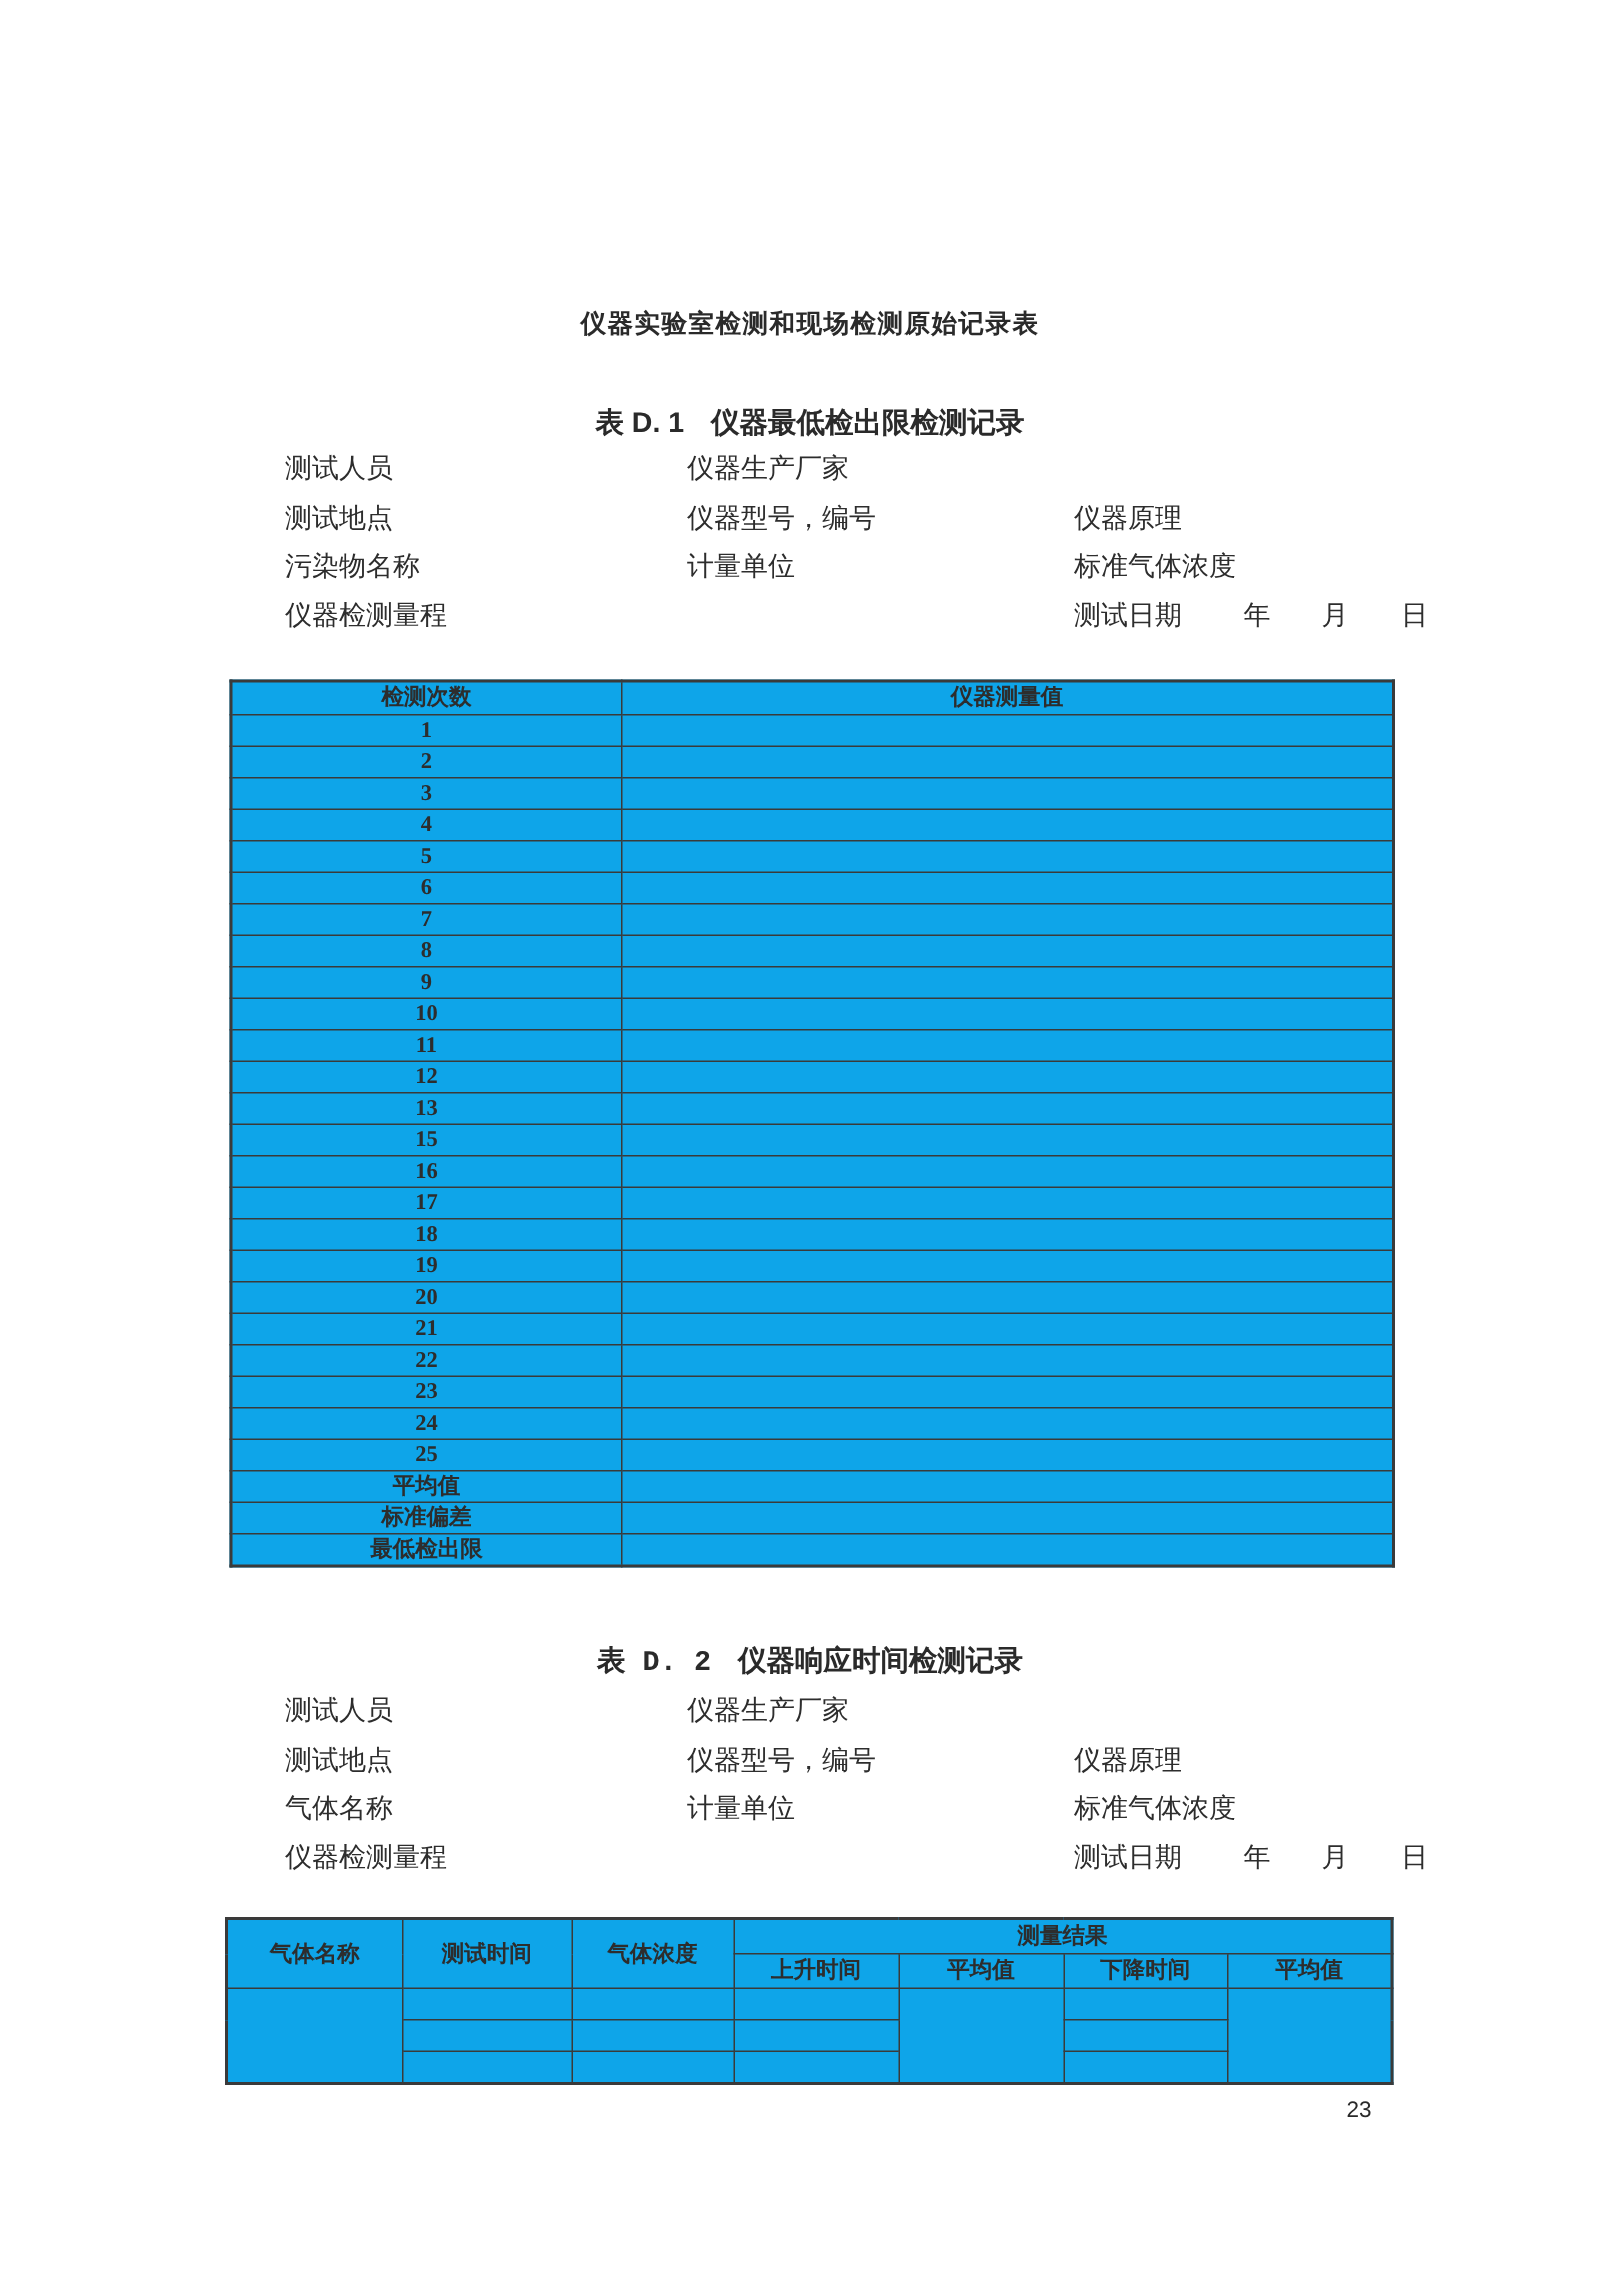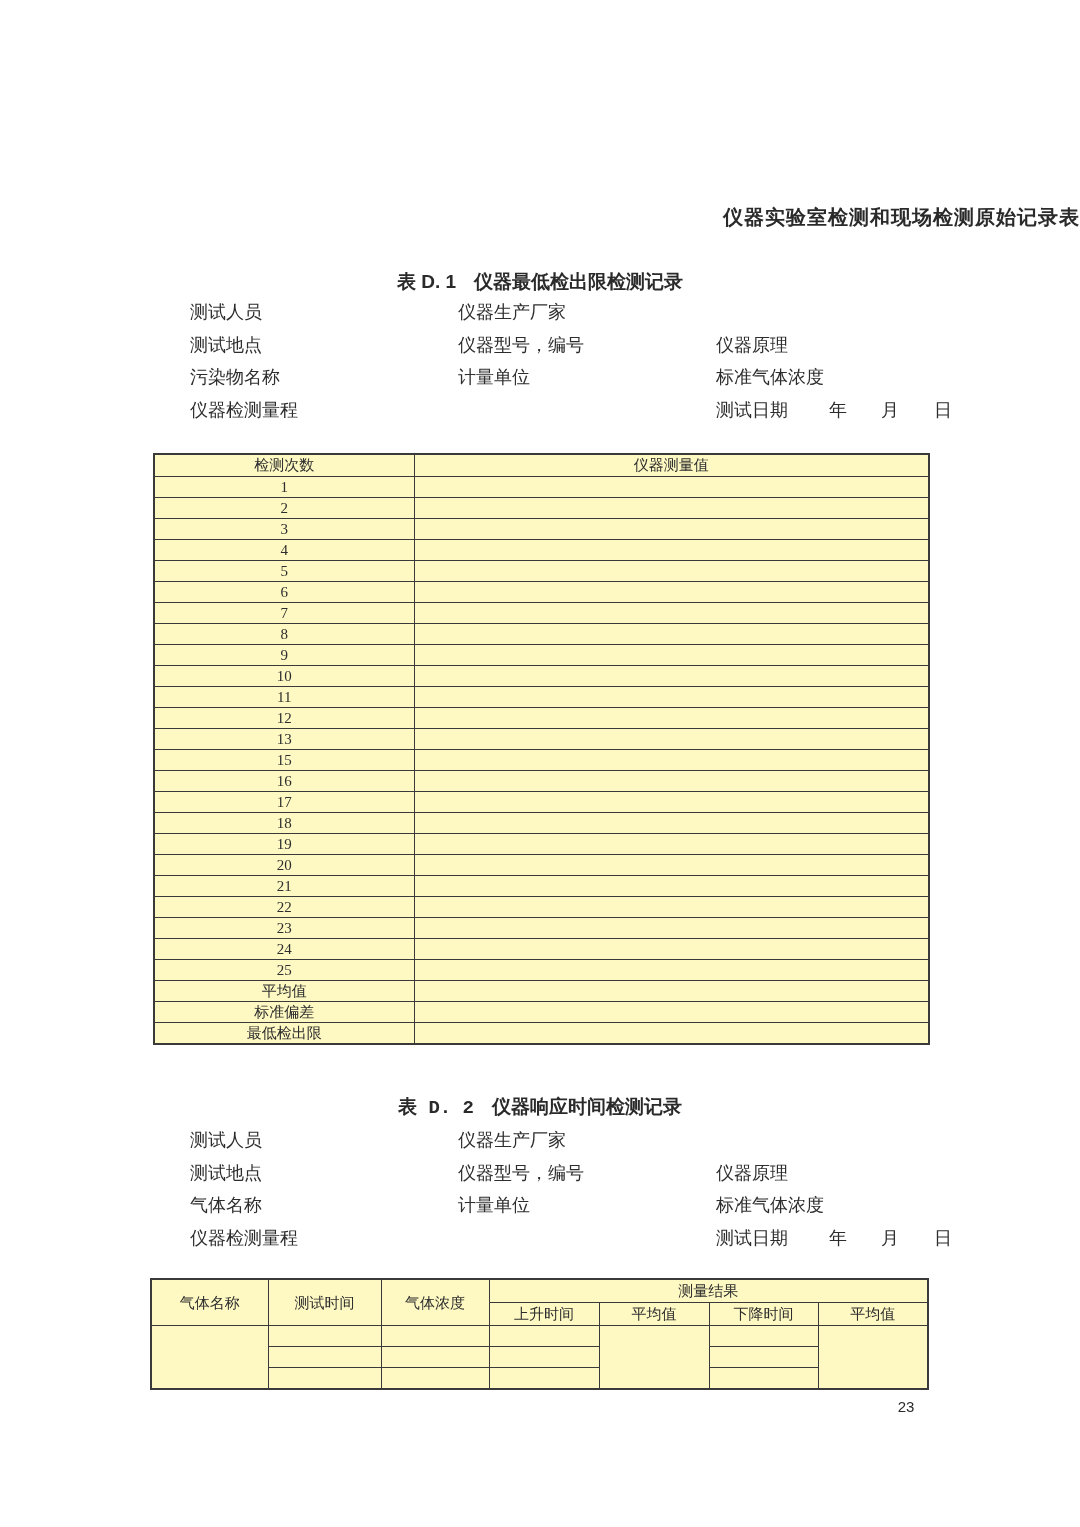--- a/index.html
+++ b/index.html
@@ -14,39 +14,39 @@
   
   .heading{
     position:absolute;left:0;width:100%;
     text-align:center;
     font-family:"Liberation Sans","DejaVu Sans",sans-serif;
     font-weight:700;color:#2a2a2a;
     white-space:nowrap;
   }
   #appendix-label{top:138px;font-size:20px;letter-spacing:1px;}
   #appendix-note{top:171px;font-size:19px;}
-  #doc-title{top:204px;font-size:20px;letter-spacing:1px;text-align:right;}
+  #doc-title{top:204px;font-size:17px;letter-spacing:1px;}
   #caption-d1{top:269px;font-size:19px;}
   #caption-d2{top:1094px;font-size:19px;font-family:Liberation Mono, monospace;}
   .caption-label{margin-right:18px;}
 
   
   .frow{position:absolute;left:0;width:100%;height:24px;font-size:18px;}
   .frow span{position:absolute;top:0;white-space:nowrap;margin-left:26px;}
   .fc1{left:164px;}
   .fc2{left:432px;}
   .fc3{left:690px;text-align:center;}
   .d-year{left:803px;}
   .d-month{left:855px;}
   .d-day{left:908px;}
   #f1r1{top:300px;} #f1r2{top:333px;} #f1r3{top:365px;} #f1r4{top:398px;}
   #f2r1{top:1128px;} #f2r2{top:1161px;} #f2r3{top:1193px;} #f2r4{top:1226px;}
 
   
-  table{border-collapse:collapse;table-layout:fixed;position:absolute;background:#fef9c3;}
+  table{border-collapse:collapse;table-layout:fixed;position:absolute;background:#0ea5e9;font-weight:bold;}
   td{
     border:1px solid #3a3a3a;
     text-align:center;vertical-align:middle;
     padding:0;overflow:hidden;white-space:nowrap;
   }
   #t1{left:153px;top:453px;width:775px;border:2px solid #3a3a3a;}
   #t1 td{font-size:15px;height:20px;line-height:20px;}
   #t1 thead td{height:21px;line-height:21px;}
   #t2{left:150px;top:1278px;width:777px;border:2px solid #3a3a3a;}
   #t2 td{font-size:15px;height:20px;line-height:20px;}

